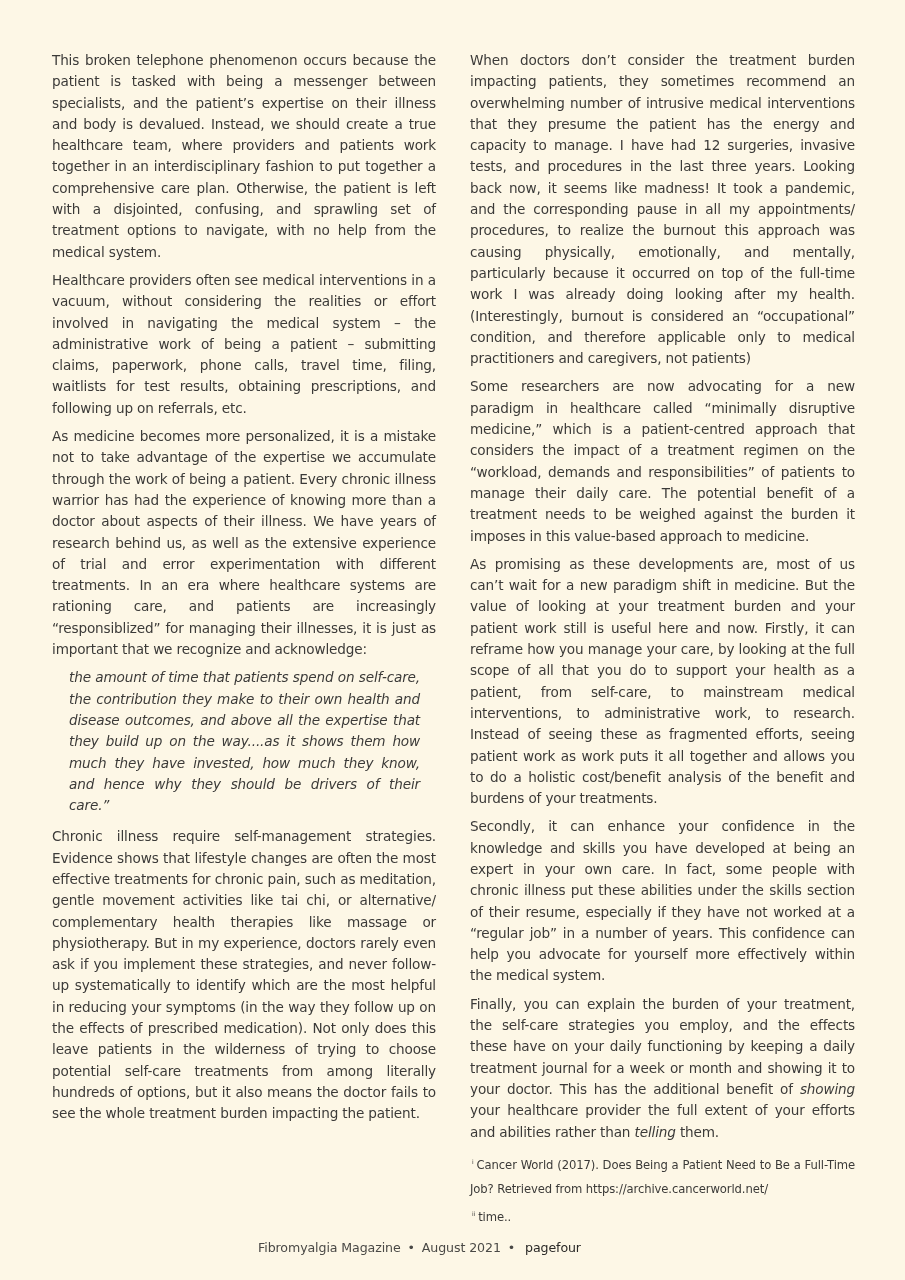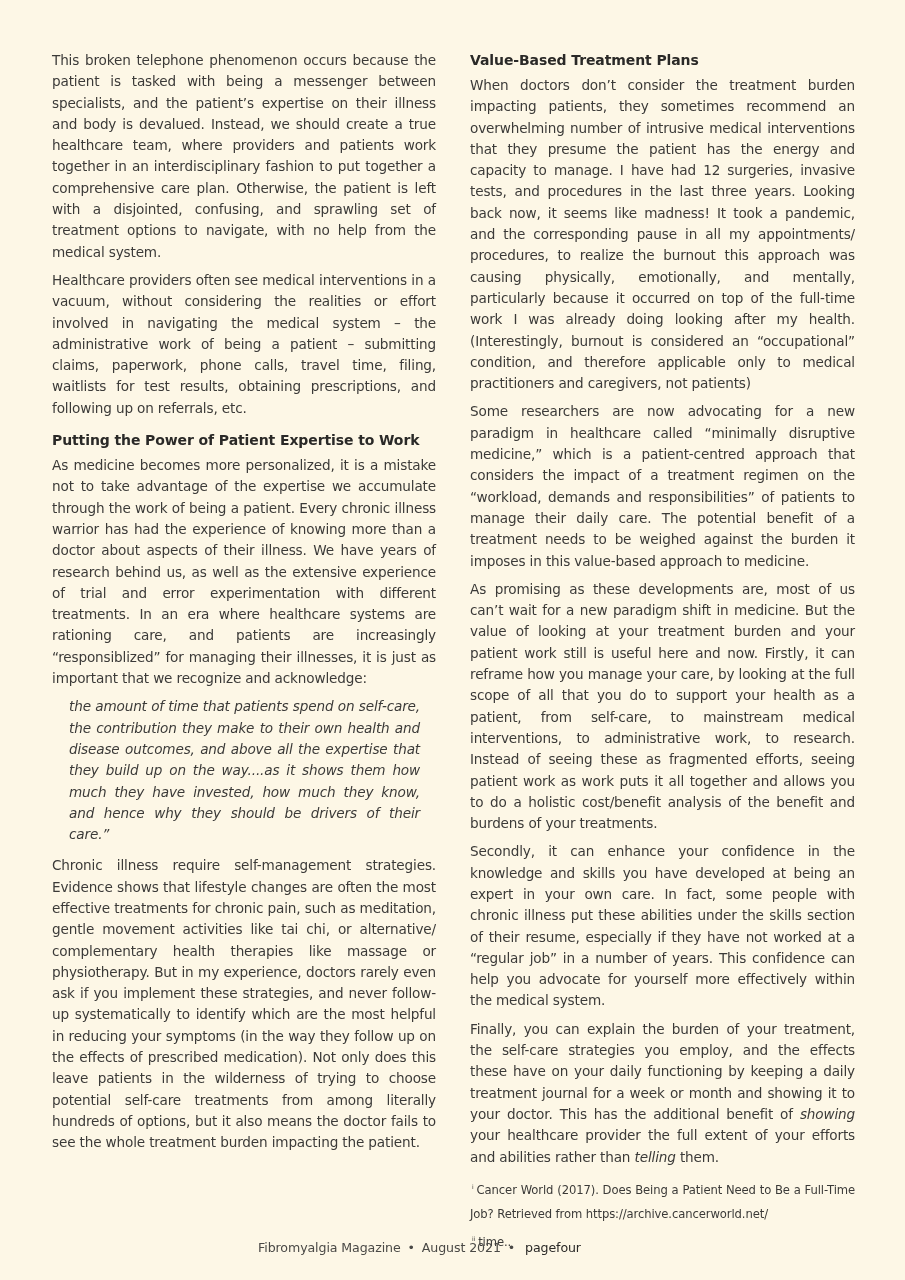--- a/index.html
+++ b/index.html
@@ -81,28 +81,26 @@
   .footer .pageno { color: #2a2927; margin-left: 3px; }
 </style>
 </head>
 <body>
 
 <div class="page">
 
   <div class="col col-left">
     <p>This broken telephone phenomenon occurs because the patient is tasked with being a messenger between specialists, and the patient’s expertise on their illness and body is devalued. Instead, we should create a true healthcare team, where providers and patients work together in an interdisciplinary fashion to put together a comprehensive care plan. Otherwise, the patient is left with a disjointed, confusing, and sprawling set of treatment options to navigate, with no help from the medical system.</p>
     <p>Healthcare providers often see medical interventions in a vacuum, without considering the realities or effort involved in navigating the medical system – the administrative work of being a patient – submitting claims, paperwork, phone calls, travel time, filing, waitlists for test results, obtaining prescriptions, and following up on referrals, etc.</p>
-    <h2>Putting the Power of Patient Expertise to Work</h2>
     <p>As medicine becomes more personalized, it is a mistake not to take advantage of the expertise we accumulate through the work of being a patient. Every chronic illness warrior has had the experience of knowing more than a doctor about aspects of their illness. We have years of research behind us, as well as the extensive experience of trial and error experimentation with different treatments. In an era where healthcare systems are rationing care, and patients are increasingly “responsiblized” for managing their illnesses, it is just as important that we recognize and acknowledge:</p>
     <div class="quote">the amount of time that patients spend on self-care, the contribution they make to their own health and disease outcomes, and above all the expertise that they build up on the way....as it shows them how much they have invested, how much they know, and hence why they should be drivers of their care.”</div>
     <p>Chronic illness require self-management strategies. Evidence shows that lifestyle changes are often the most effective treatments for chronic pain, such as meditation, gentle movement activities like tai chi, or alternative/ complementary health therapies like massage or physiotherapy. But in my experience, doctors rarely even ask if you implement these strategies, and never follow-up systematically to identify which are the most helpful in reducing your symptoms (in the way they follow up on the effects of prescribed medication). Not only does this leave patients in the wilderness of trying to choose potential self-care treatments from among literally hundreds of options, but it also means the doctor fails to see the whole treatment burden impacting the patient.</p>
   </div>
 
   <div class="col col-right">
-    <h2>Value-Based Treatment Plans</h2>
     <p>When doctors don’t consider the treatment burden impacting patients, they sometimes recommend an overwhelming number of intrusive medical interventions that they presume the patient has the energy and capacity to manage. I have had 12 surgeries, invasive tests, and procedures in the last three years. Looking back now, it seems like madness! It took a pandemic, and the corresponding pause in all my appointments/ procedures, to realize the burnout this approach was causing physically, emotionally, and mentally, particularly because it occurred on top of the full-time work I was already doing looking after my health. (Interestingly, burnout is considered an “occupational” condition, and therefore applicable only to medical practitioners and caregivers, not patients)</p>
     <p>Some researchers are now advocating for a new paradigm in healthcare called “minimally disruptive medicine,” which is a patient-centred approach that considers the impact of a treatment regimen on the “workload, demands and responsibilities” of patients to manage their daily care. The potential benefit of a treatment needs to be weighed against the burden it imposes in this value-based approach to medicine.</p>
     <p>As promising as these developments are, most of us can’t wait for a new paradigm shift in medicine. But the value of looking at your treatment burden and your patient work still is useful here and now. Firstly, it can reframe how you manage your care, by looking at the full scope of all that you do to support your health as a patient, from self-care, to mainstream medical interventions, to administrative work, to research. Instead of seeing these as fragmented efforts, seeing patient work as work puts it all together and allows you to do a holistic cost/benefit analysis of the benefit and burdens of your treatments.</p>
     <p>Secondly, it can enhance your confidence in the knowledge and skills you have developed at being an expert in your own care. In fact, some people with chronic illness put these abilities under the skills section of their resume, especially if they have not worked at a “regular job” in a number of years. This confidence can help you advocate for yourself more effectively within the medical system.</p>
     <p><span>Finally, you can explain the burden of your treatment, the self-care strategies you employ, and the effects these have on your daily functioning by keeping a daily treatment journal for a week or month and showing it to your doctor. This has the additional benefit of </span><em>showing</em><span> your healthcare provider the full extent of your efforts and abilities rather than </span><em>telling</em><span> them.</span></p>
 
     <div class="footnotes">
       <p class="footnote"><sup>i</sup><span>Cancer World (2017). Does Being a Patient Need to Be a Full-Time Job? Retrieved from https://archive.cancerworld.net/</span></p>
       <p class="footnote"><sup>ii</sup><span>time..</span></p>
     </div>

